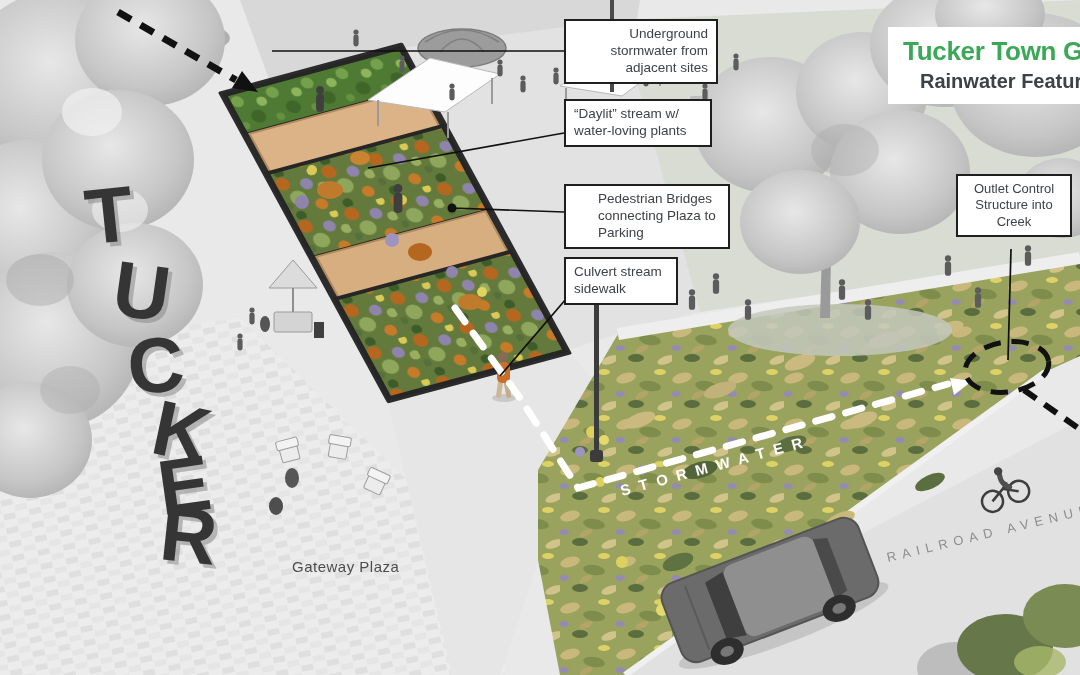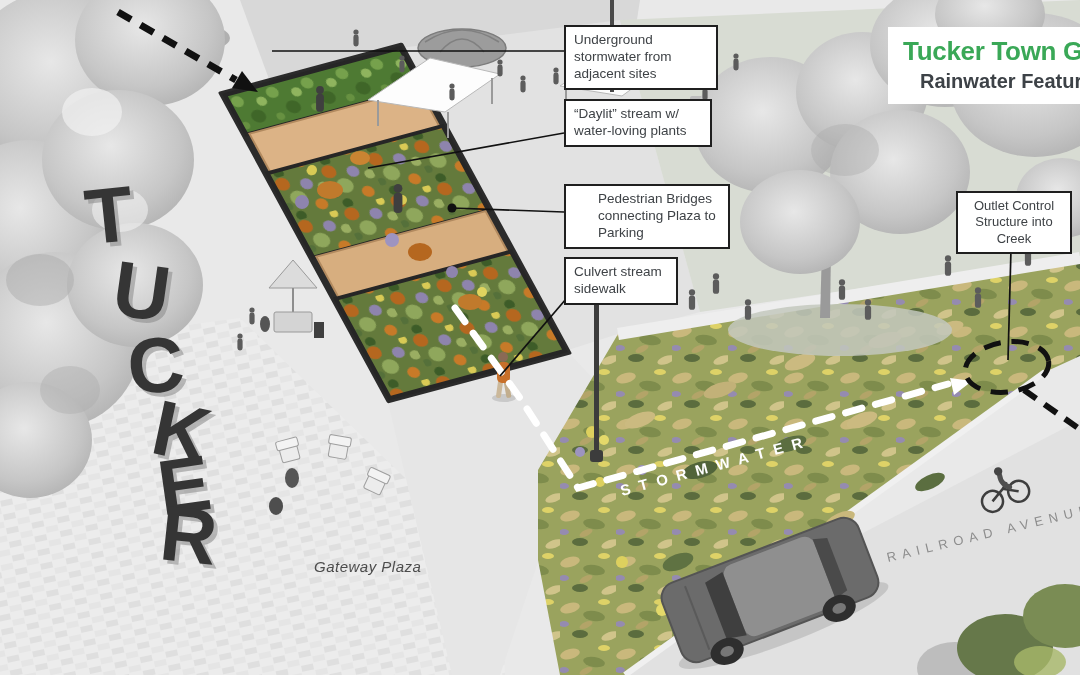--- a/index.html
+++ b/index.html
@@ -335,26 +335,26 @@
   <g stroke="#111111" stroke-width="1.7">
     <line x1="564" y1="51" x2="272" y2="51"></line>
     <line x1="564" y1="133" x2="368" y2="168"></line>
     <line x1="564" y1="212" x2="452" y2="208"></line>
     <line x1="566" y1="299" x2="500" y2="376"></line>
     <line x1="1011" y1="249" x2="1008" y2="360"></line>
   </g>
   <circle cx="452" cy="208" r="4.5" fill="#111111"></circle>
 </svg>
 
-<div class="callout" style="left:564px;top:25px;width:134px;">Underground stormwater from adjacent sites</div>
+<div class="callout" style="left:564px;top:19px;width:134px;text-align:right;">Underground stormwater from adjacent sites</div>
 <div class="callout" style="left:564px;top:99px;width:128px;">“Daylit” stream w/ water-loving plants</div>
 <div class="callout" style="left:564px;top:184px;width:122px;padding-left:32px;">Pedestrian Bridges connecting Plaza to Parking</div>
 <div class="callout" style="left:564px;top:257px;width:94px;">Culvert stream sidewalk</div>
-<div class="callout center" style="left:956px;top:191px;width:96px;font-size:13px;">Outlet Control Structure into Creek</div>
-
-<div class="plain-label" style="left:314px;top:558px;font-style:italic;">Gateway Plaza</div>
+<div class="callout center" style="left:956px;top:174px;width:96px;font-size:13px;">Outlet Control Structure into Creek</div>
+
+<div class="plain-label" style="left:292px;top:558px;">Gateway Plaza</div>
 
 <div class="title-card">
   <div class="tt">Tucker Town Green</div>
   <div class="ts">Rainwater Features</div>
 </div>
 
 </div>
 
 </body></html>

